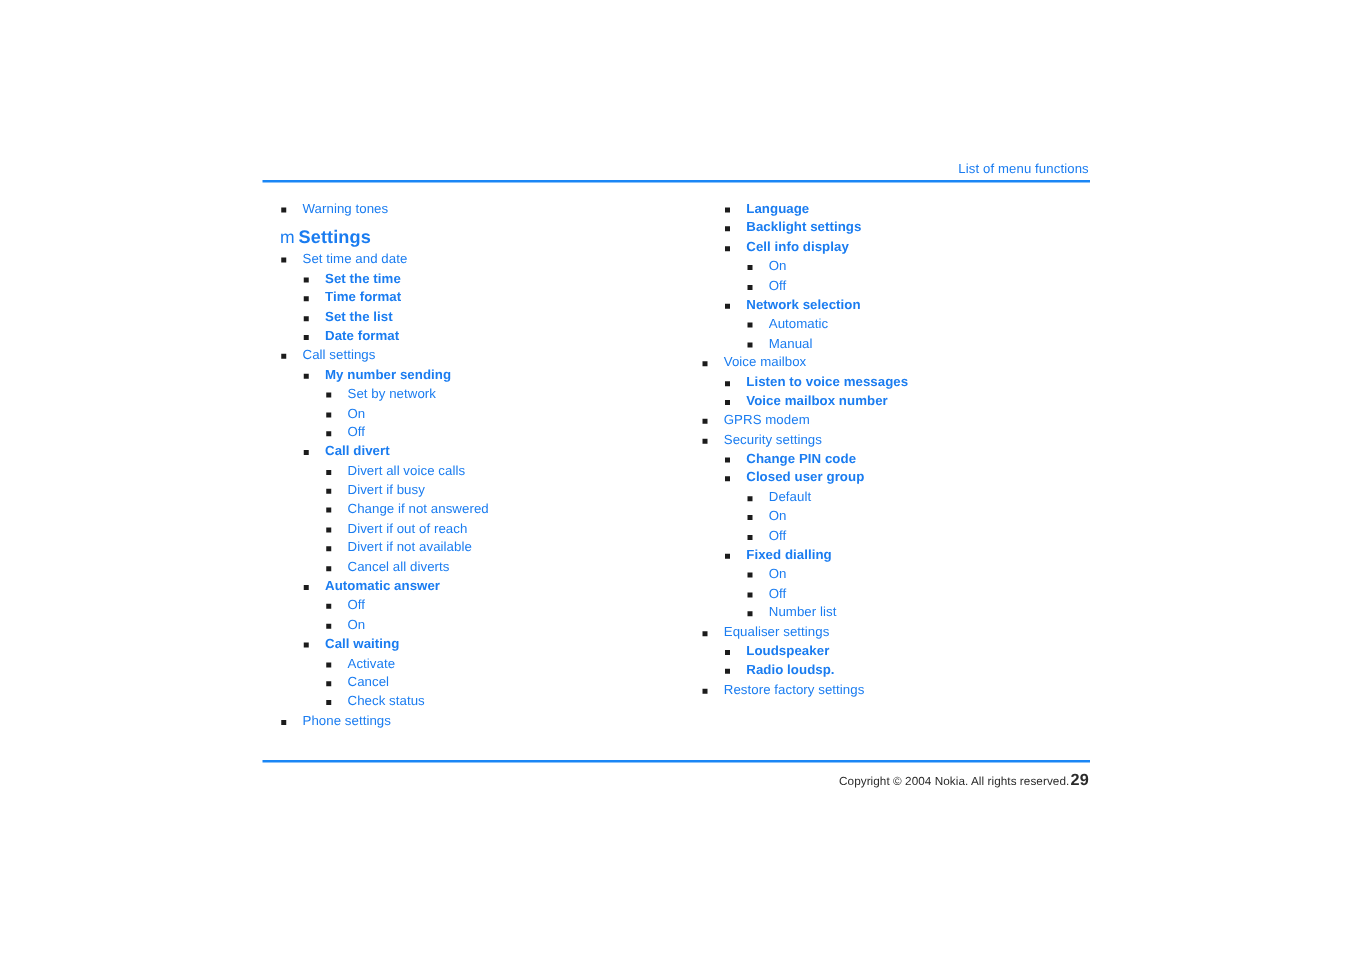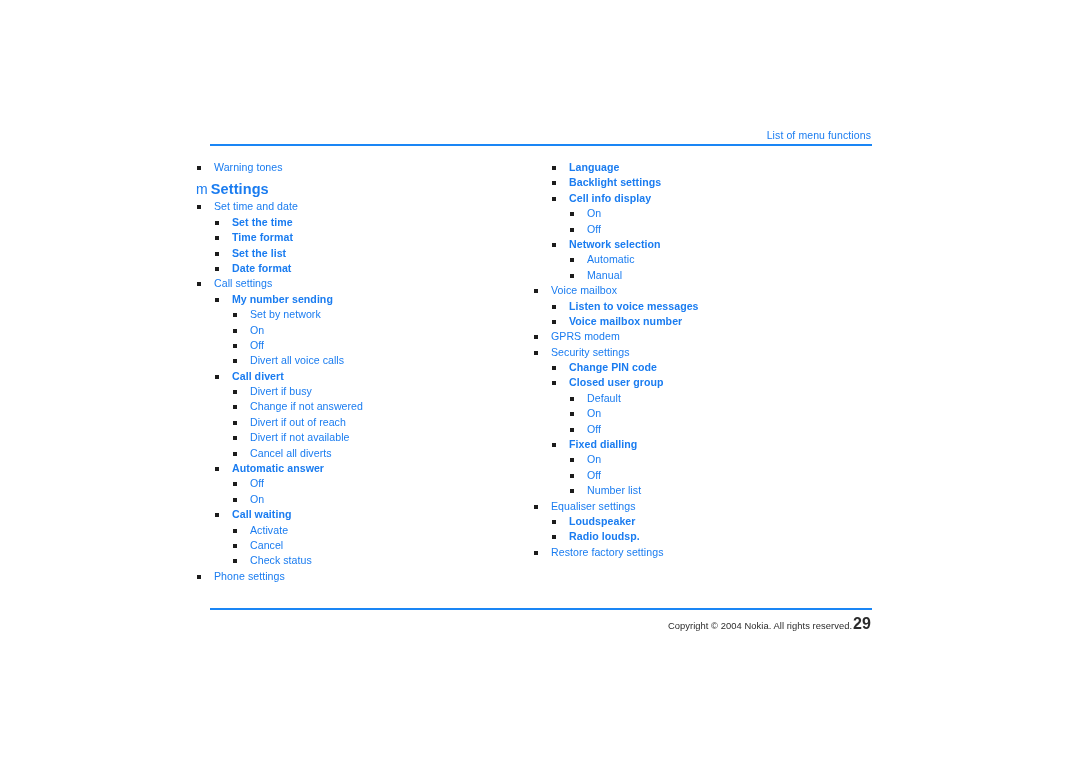--- a/index.html
+++ b/index.html
@@ -41,21 +41,21 @@
   .rule-top {
     margin-top: 2px;
     height: 2px;
     background: #1a86f5;
     width: 662px;
   }
 
   
   .columns {
     position: absolute;
-    left: 196px;
+    left: 224px;
     top: 160px;
     width: 662px;
     height: 440px;
   }
   .col {
     position: absolute;
     top: 0;
     width: 330px;
   }
   .col-left  { left: 0; }
@@ -119,21 +119,21 @@
     text-align: right;
     color: #2b2b2b;
     font-size: 9.4px;
     line-height: 13px;
     margin-top: 7px;
     padding-right: 1px;
     letter-spacing: 0.05px;
   }
   .footer-text .pageno {
     font-weight: bold;
-    font-size: 16px;
+    font-size: 13px;
     padding-left: 1px;
   }
 </style>
 </head>
 <body>
 
 <div class="page">
 
   <div class="header-area">
     <div class="header-title">List of menu functions</div>
@@ -153,22 +153,22 @@
           <div class="item lvl1"><span class="bullet"></span><span class="txt">Set time and date</span></div>
           <div class="item lvl2"><span class="bullet"></span><span class="txt">Set the time</span></div>
           <div class="item lvl2"><span class="bullet"></span><span class="txt">Time format</span></div>
           <div class="item lvl2"><span class="bullet"></span><span class="txt">Set the list</span></div>
           <div class="item lvl2"><span class="bullet"></span><span class="txt">Date format</span></div>
           <div class="item lvl1"><span class="bullet"></span><span class="txt">Call settings</span></div>
           <div class="item lvl2"><span class="bullet"></span><span class="txt">My number sending</span></div>
           <div class="item lvl3"><span class="bullet"></span><span class="txt">Set by network</span></div>
           <div class="item lvl3"><span class="bullet"></span><span class="txt">On</span></div>
           <div class="item lvl3"><span class="bullet"></span><span class="txt">Off</span></div>
+          <div class="item lvl2"><span class="bullet"></span><span class="txt">Call divert</span></div>
           <div class="item lvl3"><span class="bullet"></span><span class="txt">Divert all voice calls</span></div>
-          <div class="item lvl2"><span class="bullet"></span><span class="txt">Call divert</span></div>
           <div class="item lvl3"><span class="bullet"></span><span class="txt">Divert if busy</span></div>
           <div class="item lvl3"><span class="bullet"></span><span class="txt">Change if not answered</span></div>
           <div class="item lvl3"><span class="bullet"></span><span class="txt">Divert if out of reach</span></div>
           <div class="item lvl3"><span class="bullet"></span><span class="txt">Divert if not available</span></div>
           <div class="item lvl3"><span class="bullet"></span><span class="txt">Cancel all diverts</span></div>
           <div class="item lvl2"><span class="bullet"></span><span class="txt">Automatic answer</span></div>
           <div class="item lvl3"><span class="bullet"></span><span class="txt">Off</span></div>
           <div class="item lvl3"><span class="bullet"></span><span class="txt">On</span></div>
           <div class="item lvl2"><span class="bullet"></span><span class="txt">Call waiting</span></div>
           <div class="item lvl3"><span class="bullet"></span><span class="txt">Activate</span></div>

